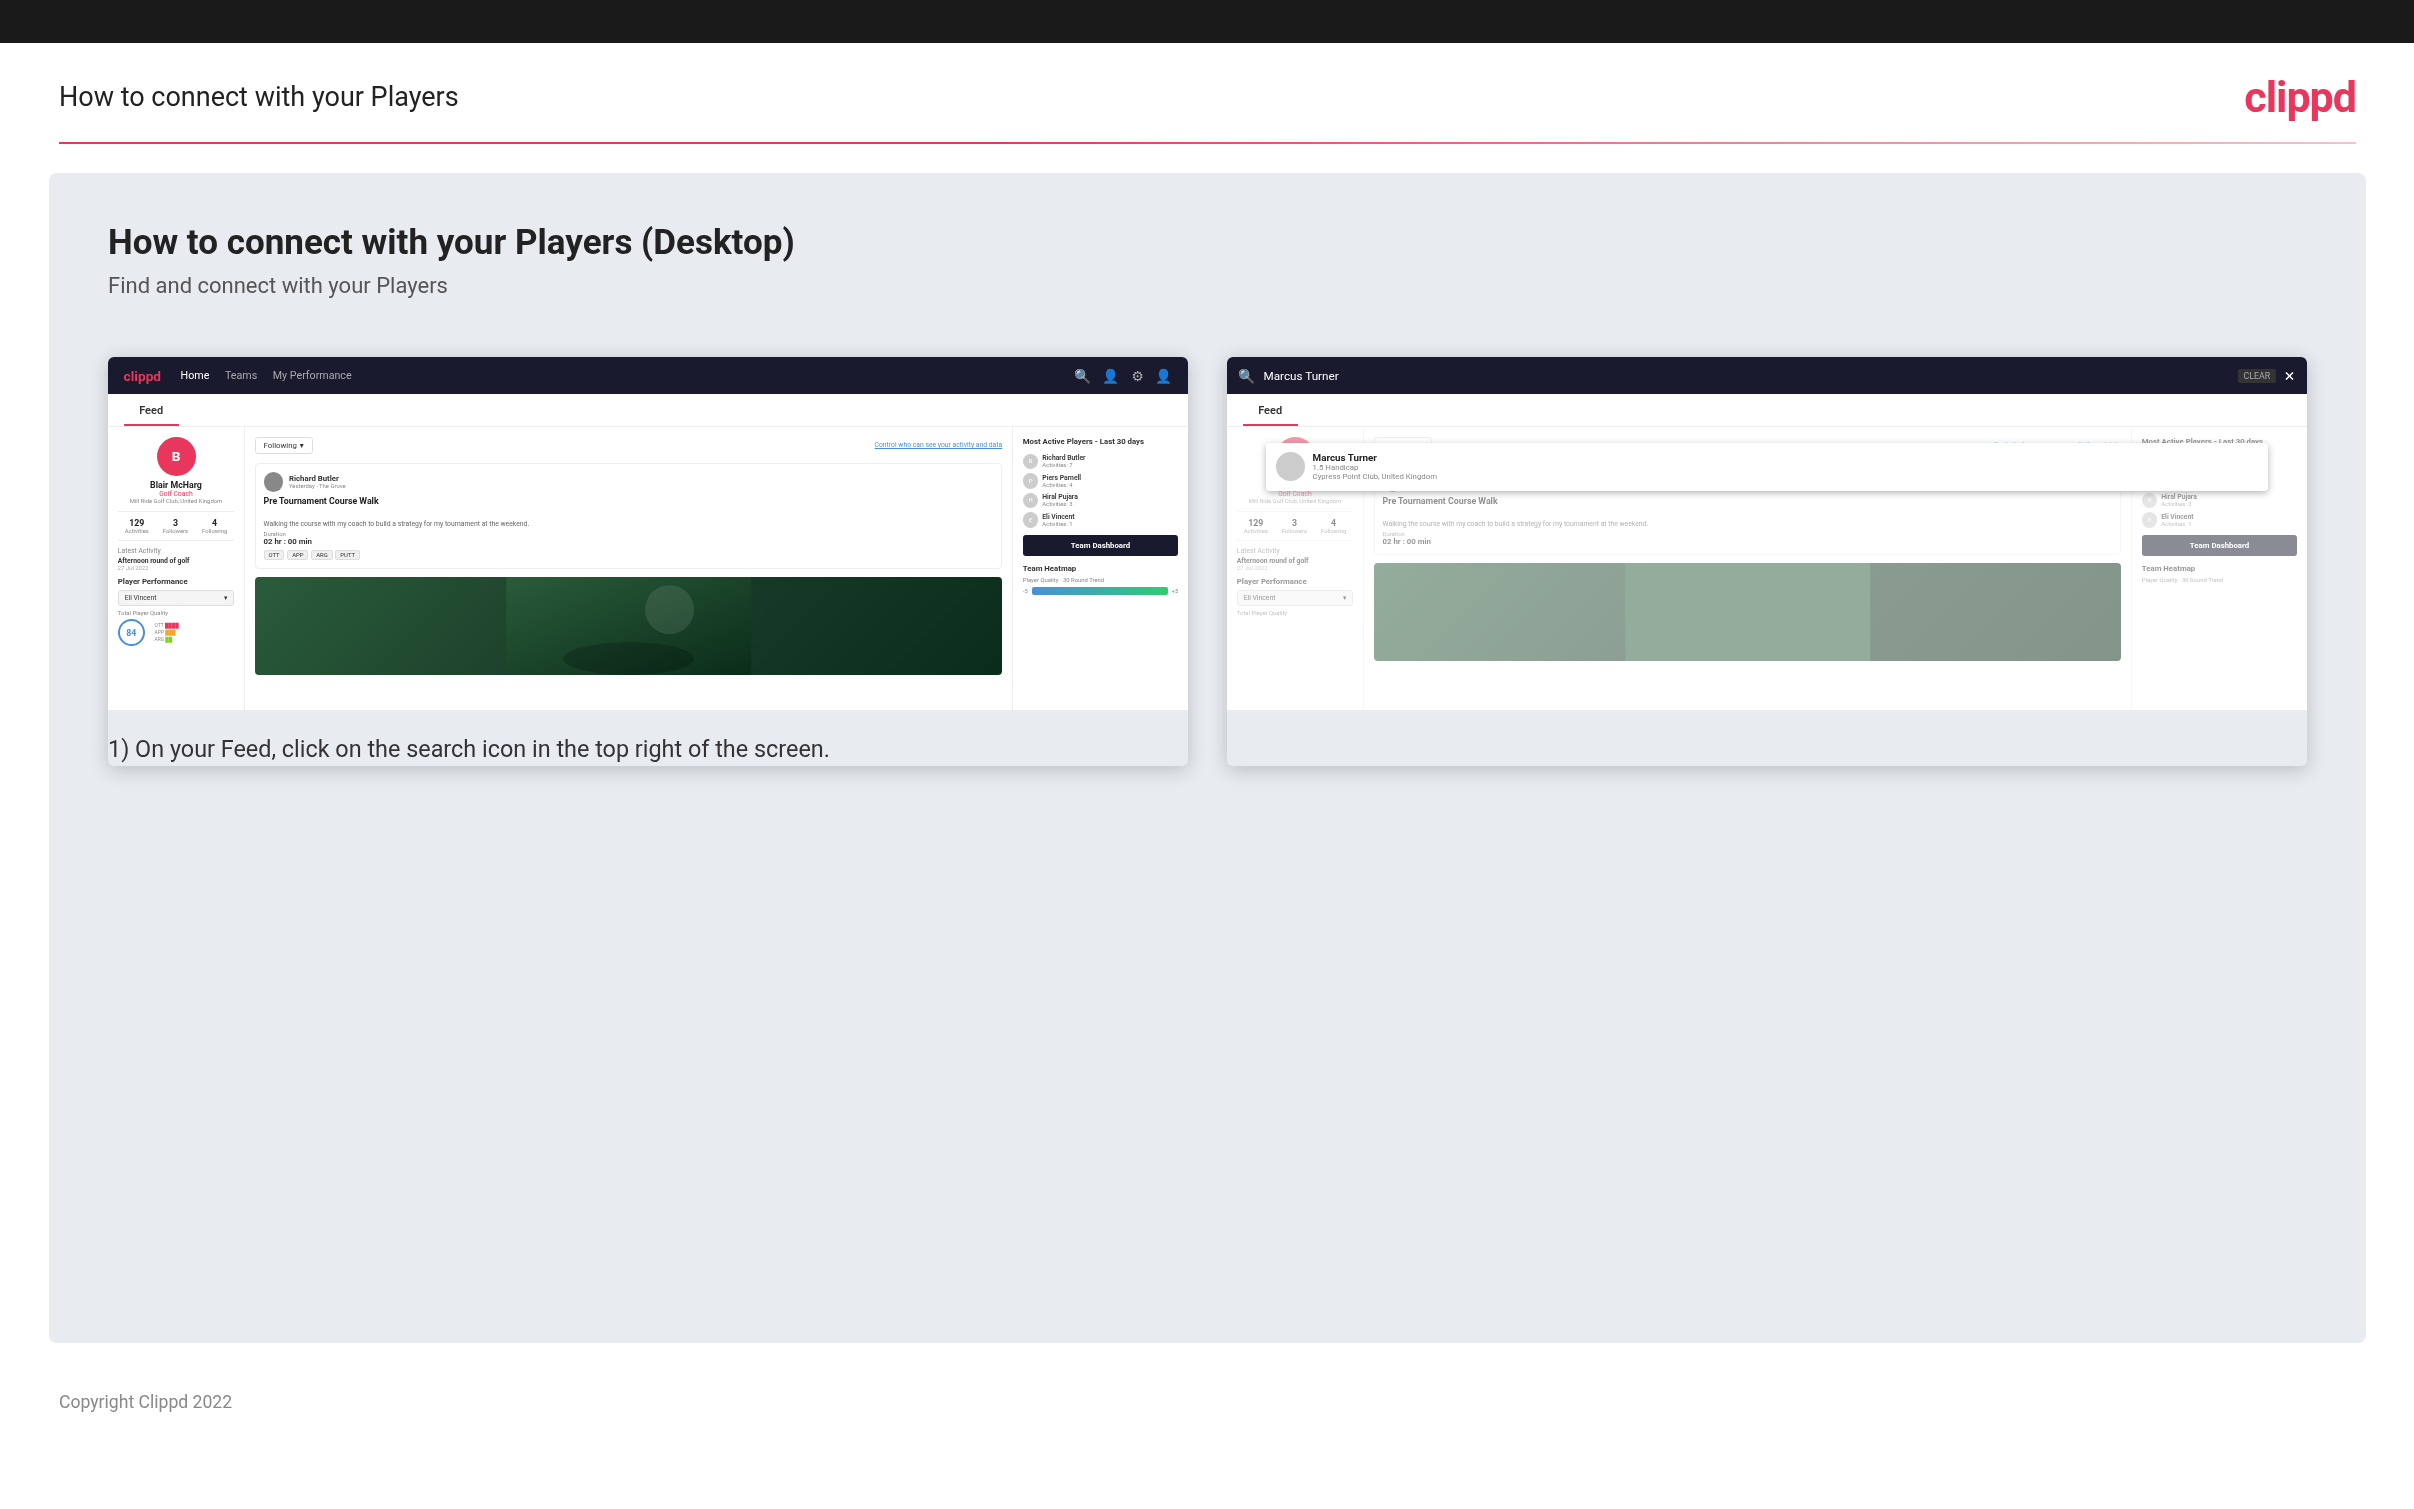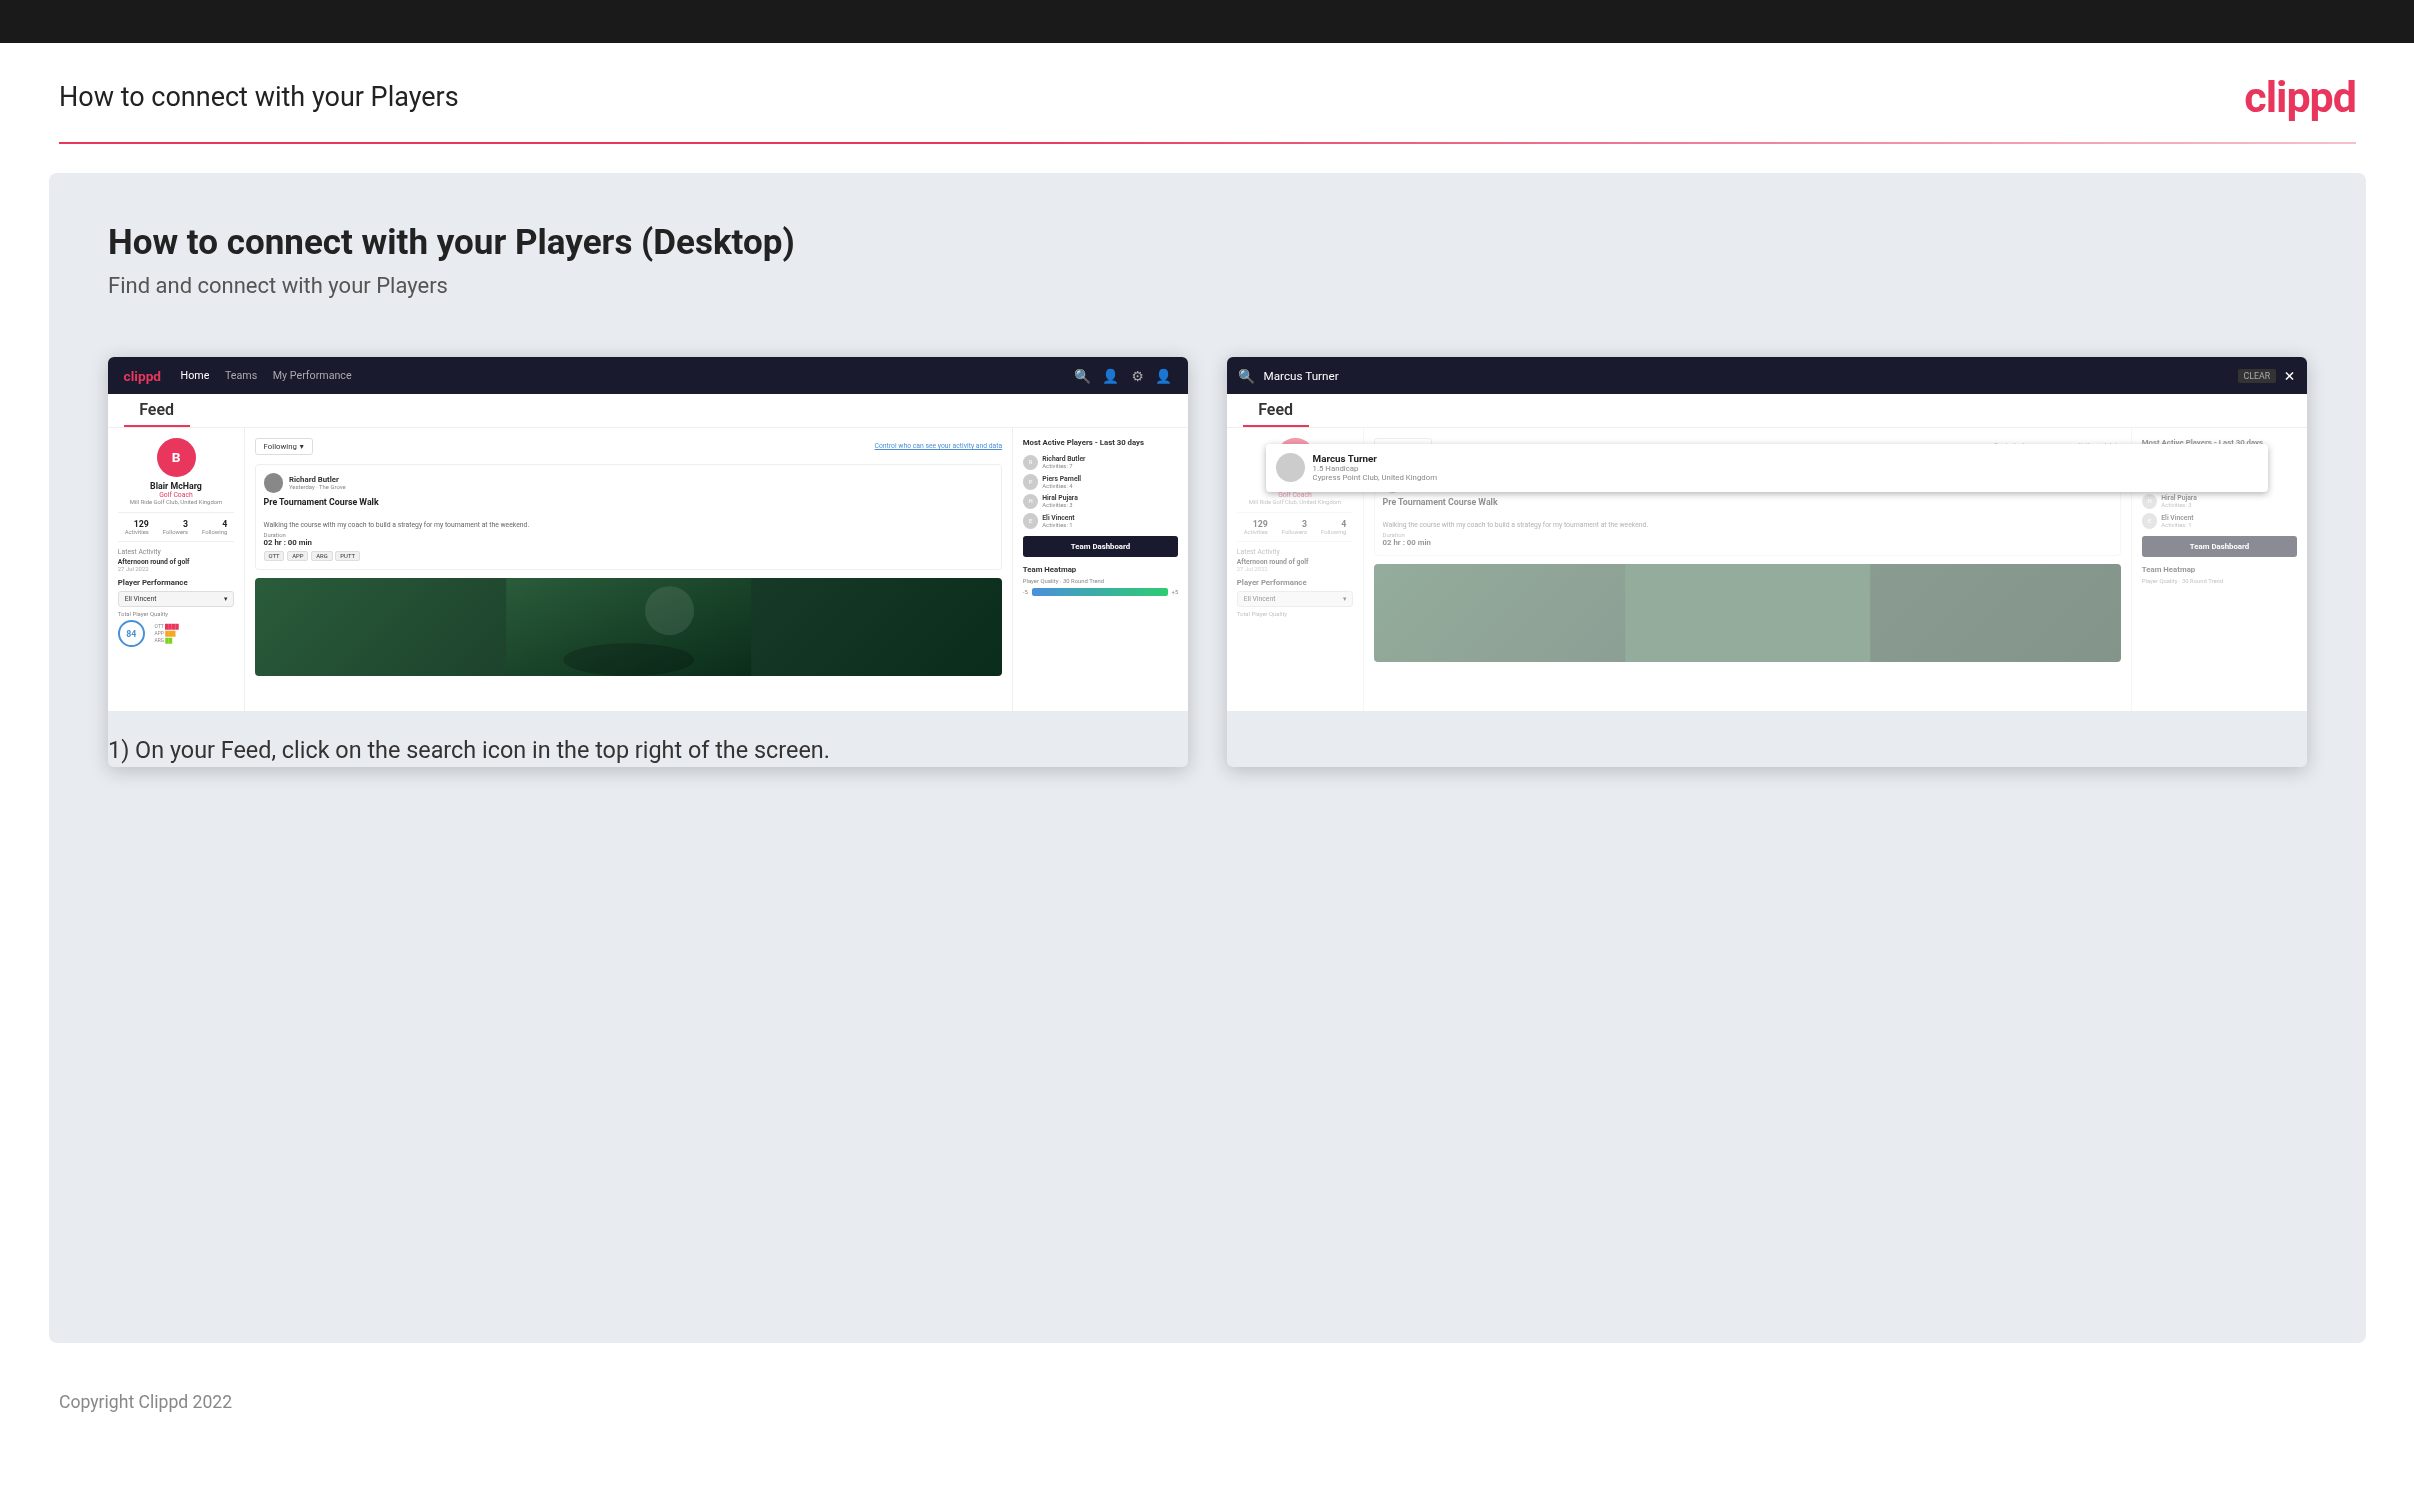--- a/index.html
+++ b/index.html
@@ -124,21 +124,21 @@
     }
 
     
     .mock-feed-tab {
       background: #fff;
       padding: 5.9px 15.6px;
       border-bottom: 2.9px solid #e8365d;
       display: inline-block;
     }
     .mock-feed-tab span {
-      font-size: 16px;
+      font-size: 11px;
       color: #333;
       font-weight: 600;
     }
 
     
     .mock-body {
       display: flex;
       background: #f5f5f5;
       min-height: 283px;
     }
@@ -182,21 +182,21 @@
     }
 
     .mock-stats-row {
       display: flex;
       justify-content: space-around;
       padding: 5.9px 0;
       border-top: 1px solid #eee;
       border-bottom: 1px solid #eee;
       margin: 5.9px 0;
     }
-    .mock-stat { text-align: right; }
+    .mock-stat { text-align: center; }
     .mock-stat-num { font-size: 8.8px; font-weight: 700; color: #222; }
     .mock-stat-lbl { font-size: 5.9px; color: #888; }
 
     .mock-player-row {
       display: flex;
       align-items: center;
       gap: 3.9px;
       margin-bottom: 3.9px;
     }
     .mock-mini-avatar {

